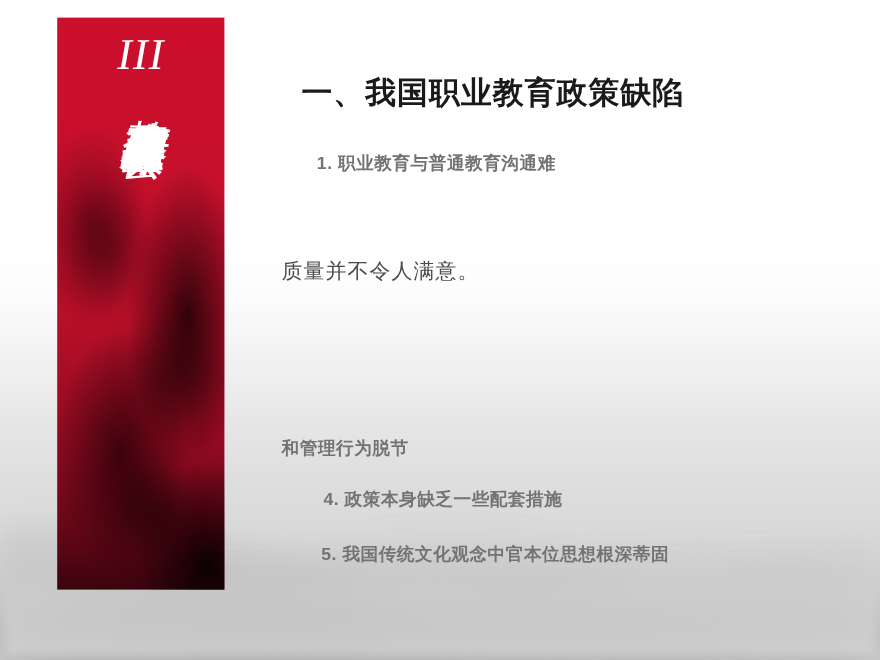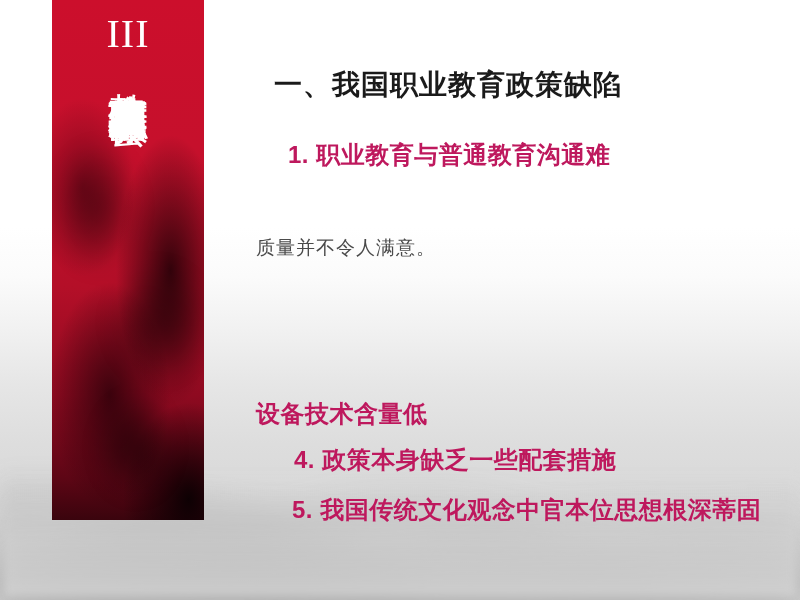--- a/index.html
+++ b/index.html
@@ -64,29 +64,30 @@
   
   .haze-bottom {
     top:470px; height:130px;
     background:linear-gradient(to bottom, rgba(225,225,225,0) 0%, rgba(222,222,222,0.65) 55%, rgba(219,219,219,0.85) 100%);
     filter:blur(6px);
   }
 
   
   .banner {
     position:absolute;
-    left:52px; top:0;
+    left:52px; top:16px;
     width:152px; height:520px;
     background:
       radial-gradient(58% 42% at 78% 52%, rgba(20,0,4,0.80) 0%, rgba(20,0,4,0.0) 62%),
       radial-gradient(62% 34% at 38% 76%, rgba(28,0,6,0.72) 0%, rgba(28,0,6,0.0) 64%),
       radial-gradient(52% 26% at 20% 36%, rgba(60,0,12,0.50) 0%, rgba(60,0,12,0.0) 66%),
       radial-gradient(70% 30% at 90% 96%, rgba(8,0,2,0.92) 0%, rgba(8,0,2,0.0) 62%),
       linear-gradient(to bottom, #cc0f2c 0%, #c6102c 28%, #b40f28 55%, #8e0a20 76%, #5d0615 92%, #3a040d 100%);
     overflow:hidden;
+    font-style:italic;
   }
   .banner::after{
     content:"";
     position:absolute; left:0; top:0; width:100%; height:100%;
     background:
       radial-gradient(40% 18% at 30% 40%, rgba(0,0,0,0.40) 0%, rgba(0,0,0,0) 70%),
       radial-gradient(46% 16% at 70% 62%, rgba(0,0,0,0.42) 0%, rgba(0,0,0,0) 70%),
       radial-gradient(36% 14% at 55% 86%, rgba(0,0,0,0.50) 0%, rgba(0,0,0,0) 70%);
     filter:blur(10px);
     pointer-events:none;
@@ -135,23 +136,23 @@
     left:38px; top:66px;
     font-size:28px;
     font-weight:bold;
     color:#1a1a1a;
     letter-spacing:1px;
     white-space:nowrap;
   }
 
   .item {
     position:absolute;
-    font-size:24px;
+    font-size:16px;
     font-weight:bold;
-    color:#be185d;
+    color:#737373;
     letter-spacing:0.5px;
     white-space:nowrap;
   }
   .item-1 { left:52px; top:139px; }
   .item-2 { left:56px; top:185px; }
   .item-3 { left:48px; top:355px; }
   .item-3b{ left:20px; top:398px; }
   .item-4 { left:58px; top:444px; }
   .item-5 { left:56px; top:494px; }
 
@@ -191,20 +192,20 @@
     <div class="slide-title">一、我国职业教育政策缺陷</div>
 
     <div class="item item-1">1. 职业教育与普通教育沟通难</div>
 
 
     <div class="para">
       <div class="para-line">质量并不令人满意。</div>
     </div>
 
 
-    <div class="item item-3b">设备技术含量低</div>
+    <div class="item item-3b">和管理行为脱节</div>
 
     <div class="item item-4">4. 政策本身缺乏一些配套措施</div>
 
     <div class="item item-5">5. 我国传统文化观念中官本位思想根深蒂固</div>
 
   </div>
 </div>
 
 </body></html>

